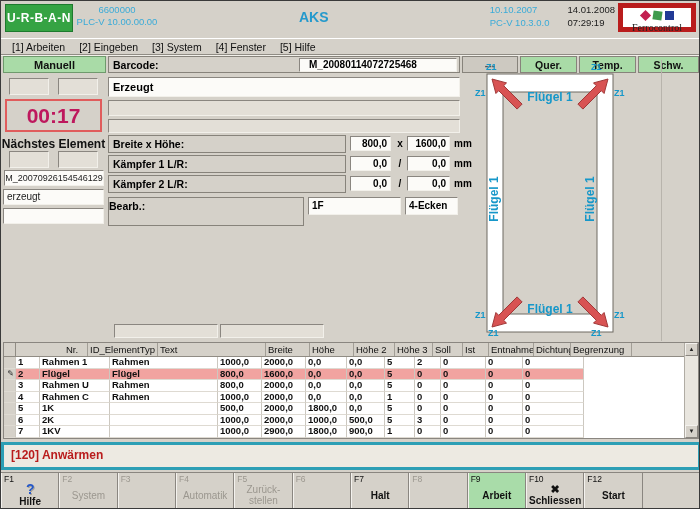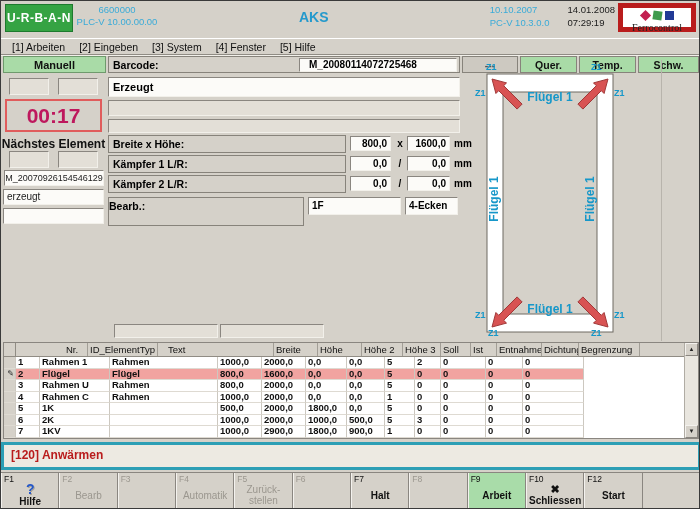--- a/index.html
+++ b/index.html
@@ -233,21 +233,21 @@
       <span class="sash sash-right">Flügel 1</span>
     </div>
     <div class="right-strip"></div>
   </div>
 
   <div class="table-area">
     <div class="grid-header" id="grid-header">
         <div class="cell selcol"></div>
         <div class="cell" style="width: 24px; margin-left: 48px;">Nr.</div>
         <div class="cell" style="width: 70px;">ID_ElementTyp</div>
-        <div class="cell" style="width: 108px; margin-left: 8px;">Text</div>
+        <div class="cell" style="width: 108px;">Text</div>
         <div class="cell" style="width: 44px;">Breite</div>
         <div class="cell" style="width: 44px;">Höhe</div>
         <div class="cell" style="width: 41px;">Höhe 2</div>
         <div class="cell" style="width: 38px;">Höhe 3</div>
         <div class="cell" style="width: 30px;">Soll</div>
         <div class="cell" style="width: 26px;">Ist</div>
         <div class="cell" style="width: 45px;">Entnahme</div>
         <div class="cell" style="width: 37px;">Dichtung</div>
         <div class="cell" style="width: 61px;">Begrenzung</div>
       </div>
@@ -384,21 +384,21 @@
   </div>
 
   <div class="fkeybar" id="fkeybar">
       <div class="fkey enabled">
         <span class="flabel">F1</span>
         <span class="ficon help">?</span>
         <span class="fmain">Hilfe</span>
       </div>
       <div class="fkey disabled">
         <span class="flabel">F2</span>
-        <span class="fmain">Bearb</span>
+        <span class="fmain">System</span>
       </div>
       <div class="fkey disabled">
         <span class="flabel">F3</span>
         <span class="fmain"></span>
       </div>
       <div class="fkey disabled">
         <span class="flabel">F4</span>
         <span class="fmain">Automatik</span>
       </div>
       <div class="fkey disabled">

